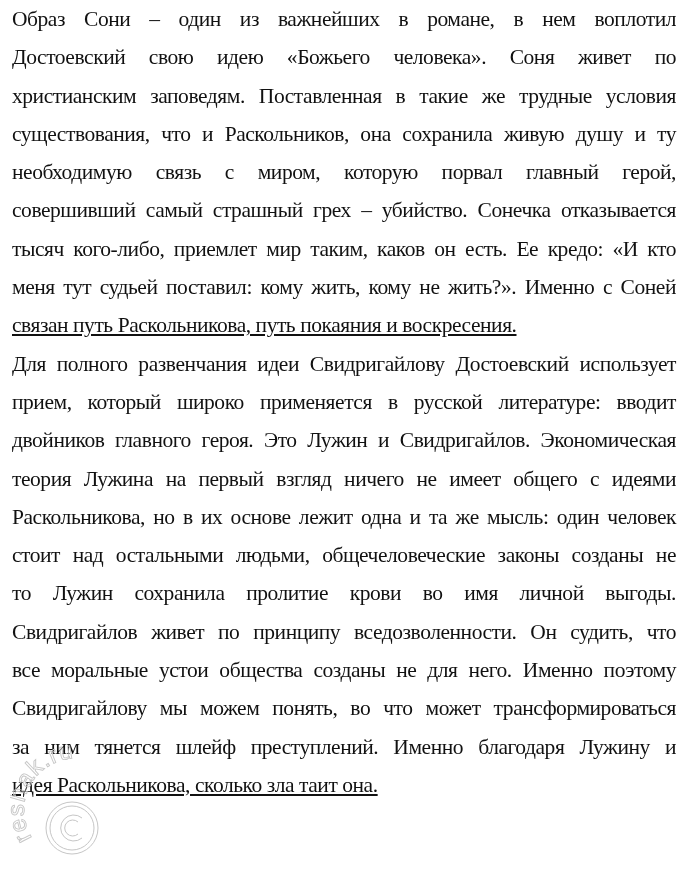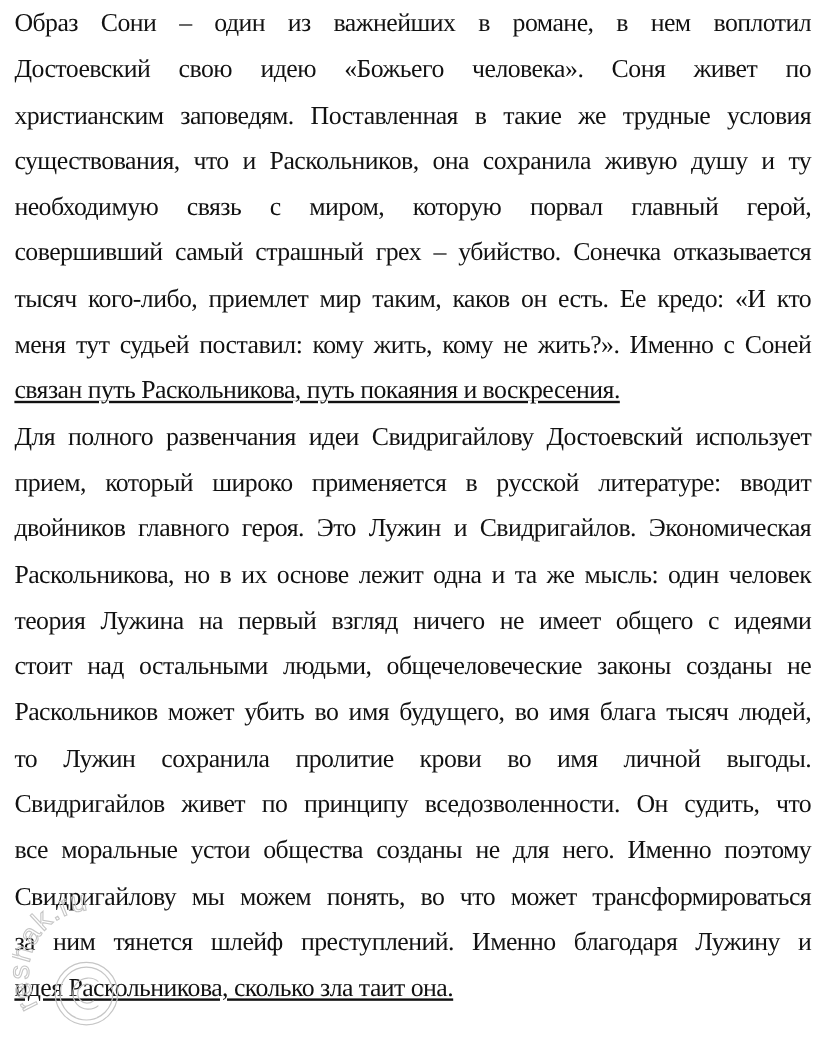--- a/index.html
+++ b/index.html
@@ -56,24 +56,23 @@
     <div class="line">необходимую связь с миром, которую порвал главный герой,</div>
     <div class="line">совершивший самый страшный грех – убийство. Сонечка отказывается</div>
     <div class="line">тысяч кого-либо, приемлет мир таким, каков он есть. Ее кредо: «И кто</div>
     <div class="line">меня тут судьей поставил: кому жить, кому не жить?». Именно с Соней</div>
     <div class="line last">связан путь Раскольникова, путь покаяния и воскресения.</div>
   </div>
   <div>
     <div class="line">Для полного развенчания идеи Свидригайлову Достоевский использует</div>
     <div class="line">прием, который широко применяется в русской литературе: вводит</div>
     <div class="line">двойников главного героя. Это Лужин и Свидригайлов. Экономическая</div>
+    <div class="line">теория Лужина на первый взгляд ничего не имеет общего с идеями</div>
     <div class="line">Раскольникова, но в их основе лежит одна и та же мысль: один человек</div>
-    <div class="line">теория Лужина на первый взгляд ничего не имеет общего с идеями</div>
     <div class="line">стоит над остальными людьми, общечеловеческие законы созданы не</div>
-    <div class="line">Раскольников может убить во имя будущего, во имя блага тысяч людей,</div>
     <div class="line">то Лужин сохранила пролитие крови во имя личной выгоды.</div>
     <div class="line">Свидригайлов живет по принципу вседозволенности. Он судить, что</div>
     <div class="line">все моральные устои общества созданы не для него. Именно поэтому</div>
     <div class="line">Свидригайлову мы можем понять, во что может трансформироваться</div>
     <div class="line">за ним тянется шлейф преступлений. Именно благодаря Лужину и</div>
     <div class="line last">идея Раскольникова, сколько зла таит она.</div>
   </div>
 </div>
 
 <div class="watermark">

